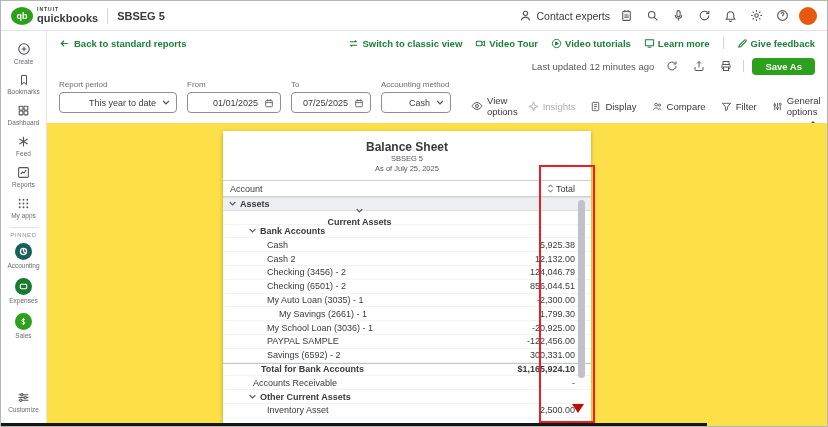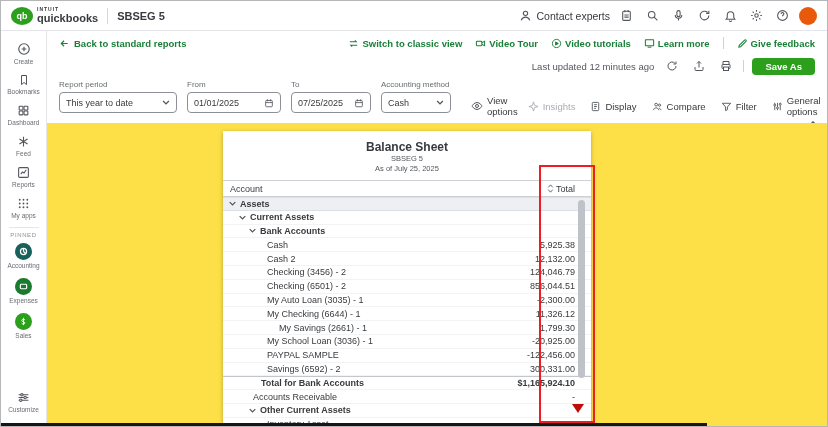--- a/index.html
+++ b/index.html
@@ -40,21 +40,21 @@
   .bar2-right{margin-left:auto;display:flex;align-items:center;gap:13px;}
   .green-link{display:flex;align-items:center;gap:3px;color:#1a7f37;font-size:9.5px;font-weight:bold;cursor:pointer;}
 
   .bar3{height:22px;display:flex;align-items:center;justify-content:flex-end;gap:8px;padding:0 12px;}
   .muted{font-size:9.5px;color:#53565c;}
   .btn-primary{background:#2ca01c;color:#fff;font-size:9.5px;font-weight:bold;padding:3px 13px;border-radius:4px;border:none;cursor:pointer;font-family:inherit;}
 
   .filterbar{height:46px;display:flex;align-items:flex-start;gap:10px;padding:3px 12px 0;}
   .fgroup{display:flex;flex-direction:column;gap:3px;}
   .flabel{font-size:8px;color:#6b6c72;}
-  .control{height:21px;border:1px solid #8d9096;border-radius:4px;background:#fff;display:flex;align-items:center;justify-content:space-between;font-size:9px;color:#393a3d;padding:0 6px;gap:6px;cursor:pointer;}
+  .control{height:21px;border:1px solid #8d9096;border-radius:4px;background:#fff;display:flex;align-items:center;justify-content:flex-end;font-size:9px;color:#393a3d;padding:0 6px;gap:6px;cursor:pointer;}
   .fdiv{width:1px;height:20px;background:#d4d7dc;margin-top:13px;}
   .view-opts{display:flex;align-items:center;gap:4px;font-size:9.5px;color:#393a3d;margin-top:15px;cursor:pointer;}
   .tools{margin-left:auto;display:flex;align-items:center;gap:15px;margin-top:15px;}
   .tool{display:flex;align-items:center;gap:4px;font-size:9.5px;color:#393a3d;cursor:pointer;}
   .tool.disabled{color:#aaadb3;}
   .collapse-chev{position:absolute;right:9px;top:90px;color:#53565c;cursor:pointer;}
 
   
   .main{position:relative;flex:1;background:#fde047;}
   .card{position:absolute;left:176px;top:8px;width:368px;height:316px;background:#fff;box-shadow:0 1px 4px rgba(0,0,0,.28);padding-top:9px;}
@@ -471,21 +471,21 @@
                 <span class="chev">
                   <svg width="7" height="5" viewBox="0 0 10 7" fill="none" stroke="currentColor" stroke-width="1.8">
                     <path d="M1 1.5l4 4 4-4"></path>
                   </svg>
                 </span>
                 <span>Assets</span>
               </span>
               <span class="val"></span>
             </div>
             <div class="bs-row section">
-              <span class="lbl" style="padding-left: 16px;">
+              <span class="lbl" style=" flex-direction: column;">
                 <span class="chev">
                   <svg width="7" height="5" viewBox="0 0 10 7" fill="none" stroke="currentColor" stroke-width="1.8">
                     <path d="M1 1.5l4 4 4-4"></path>
                   </svg>
                 </span>
                 <span>Current Assets</span>
               </span>
               <span class="val"></span>
             </div>
             <div class="bs-row section">
@@ -523,26 +523,20 @@
               </span>
               <span class="val">856,044.51</span>
             </div>
             <div class="bs-row">
               <span class="lbl" style="padding-left: 44px;">
                 <span>My Auto Loan (3035) - 1</span>
               </span>
               <span class="val">-2,300.00</span>
             </div>
             <div class="bs-row">
-              <span class="lbl" style="padding-left: 44px;">
-                <span>My Checking (6644) - 1</span>
-              </span>
-              <span class="val">11,326.12</span>
-            </div>
-            <div class="bs-row">
               <span class="lbl" style="padding-left: 56px;">
                 <span>My Savings (2661) - 1</span>
               </span>
               <span class="val">1,799.30</span>
             </div>
             <div class="bs-row">
               <span class="lbl" style="padding-left: 44px;">
                 <span>My School Loan (3036) - 1</span>
               </span>
               <span class="val">-20,925.00</span>

